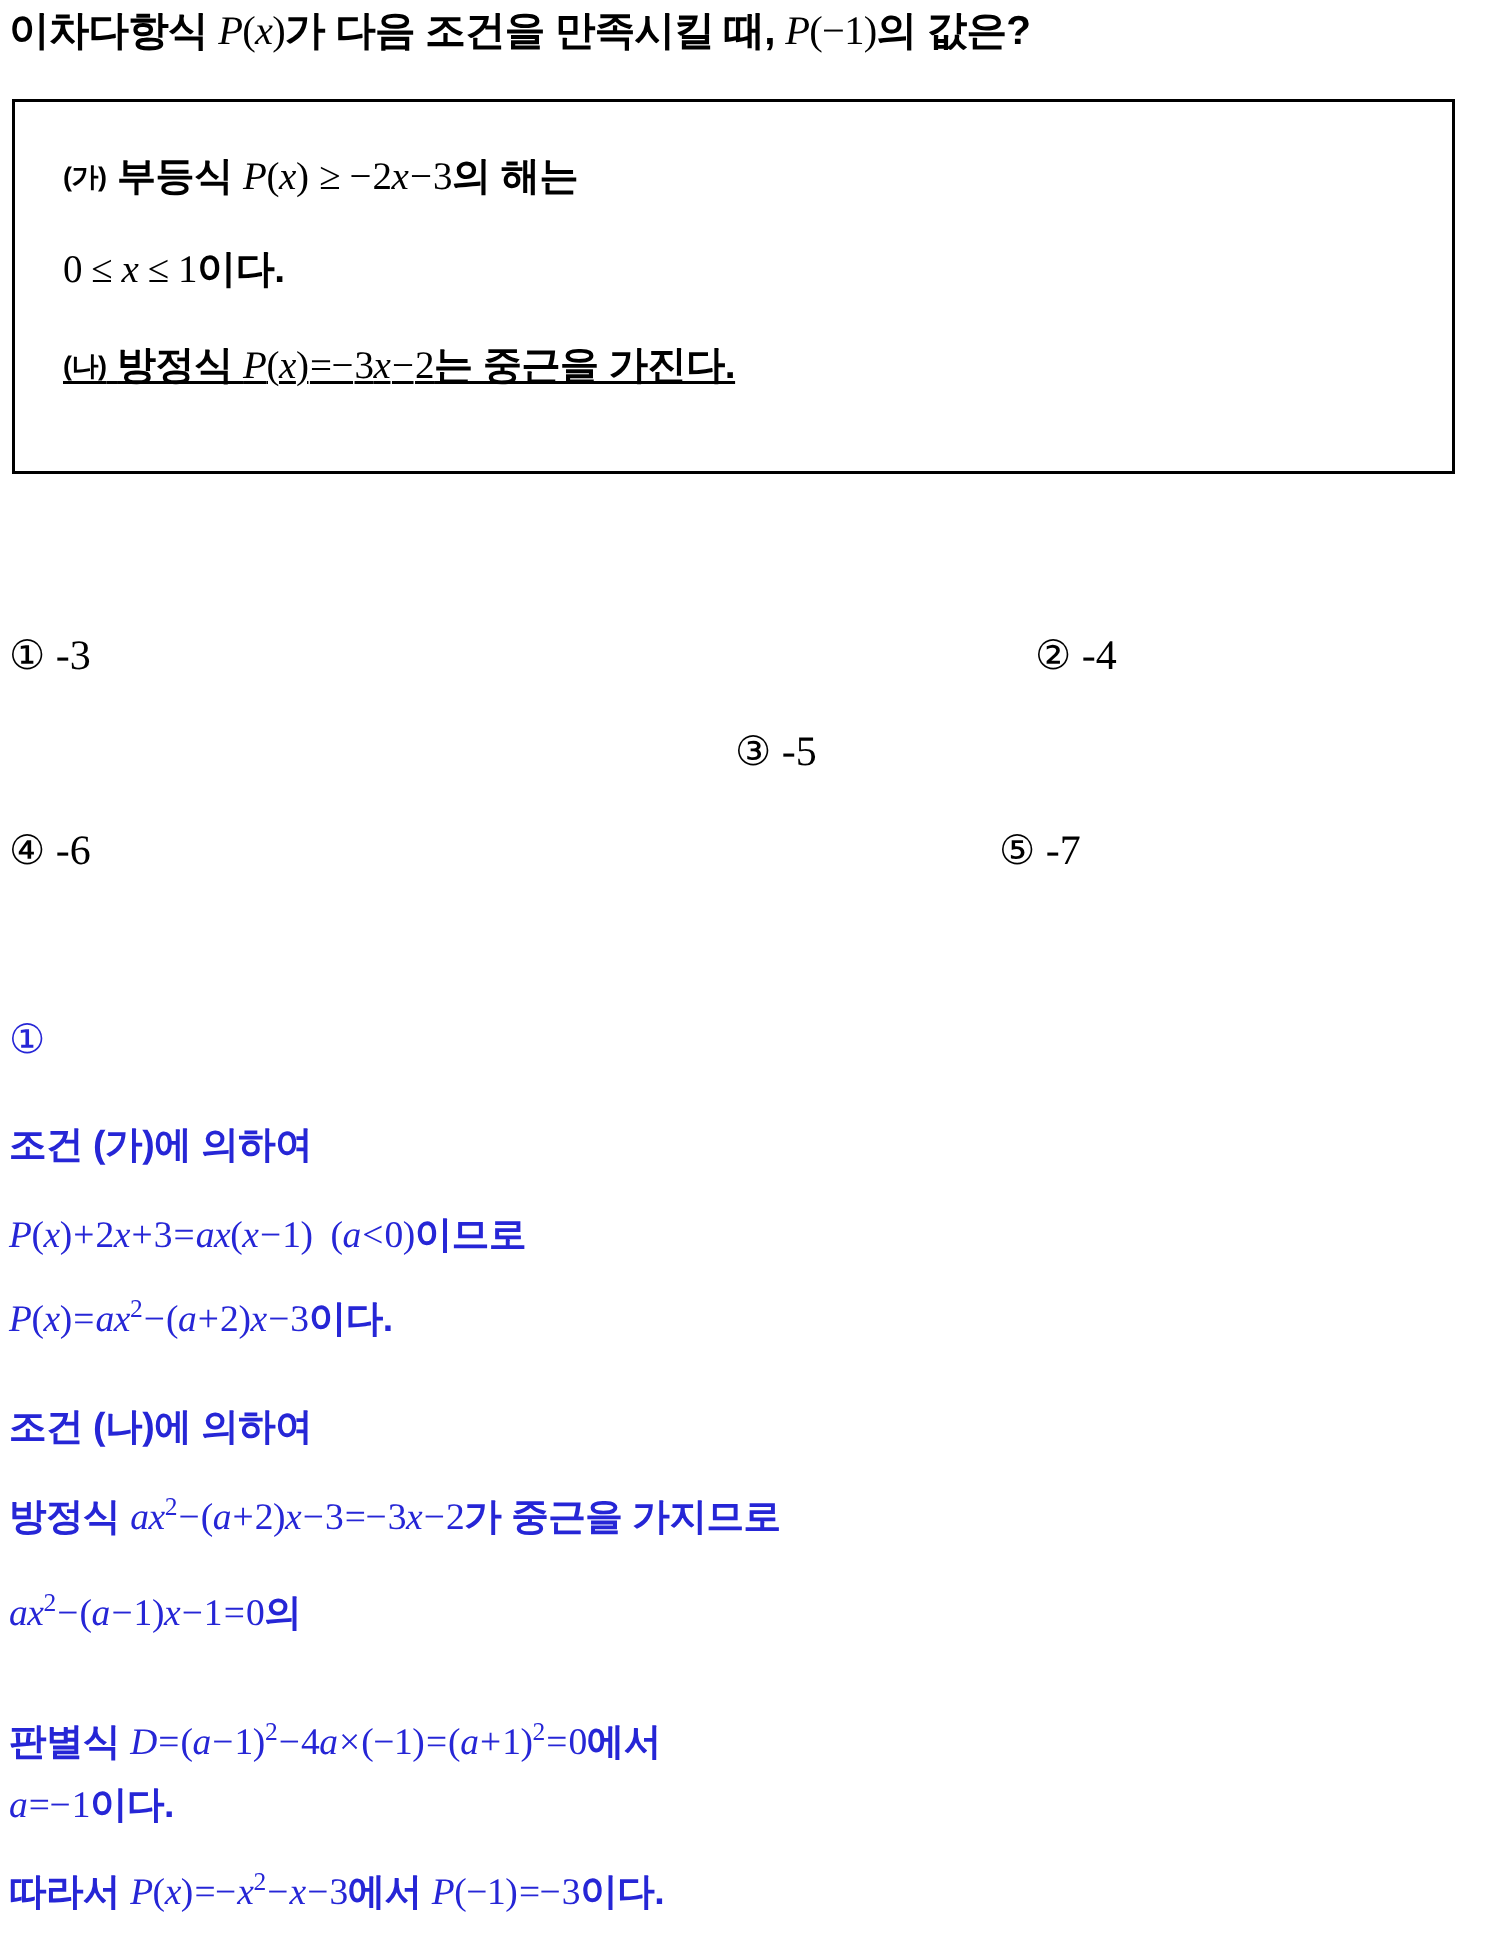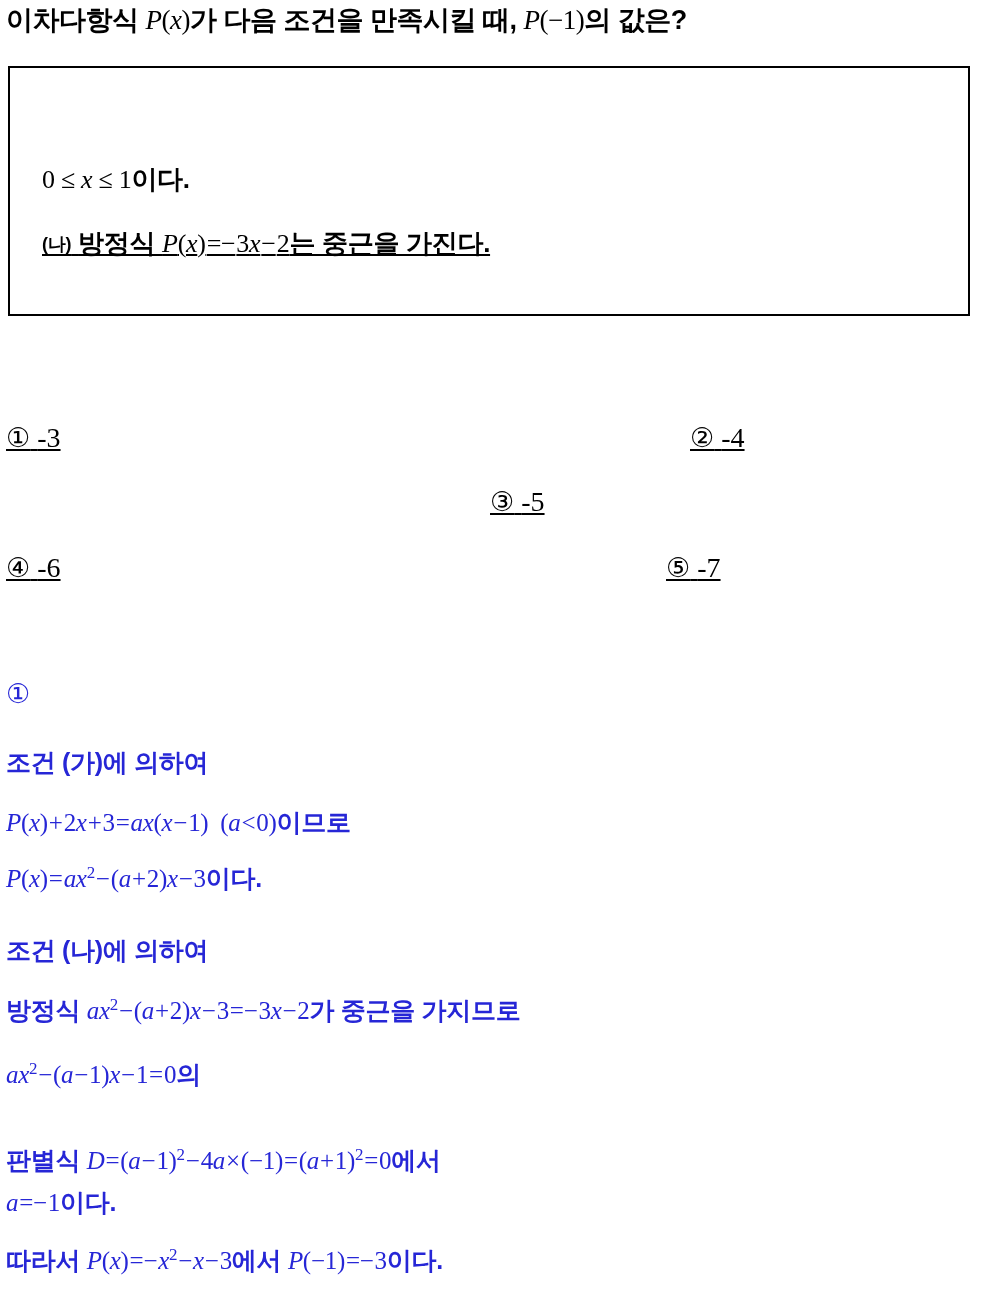--- a/index.html
+++ b/index.html
@@ -74,21 +74,20 @@
     font-family: "Liberation Sans", sans-serif;
     vertical-align: 2px;
   }
 
   
   .choice {
     position: absolute;
     font-size: 28px;
     font-family: "Liberation Serif", serif;
     white-space: nowrap;
-    text-decoration: underline;
   }
   .c1 { left: 6px;  top: 422px; }
   .c2 { left: 666px; top: 422px; margin-left: 24px; }
   .c3 { left: 490px; top: 486px; }
   .c4 { left: 6px;  top: 552px; }
   .c5 { left: 666px; top: 552px; }
   .circnum {
     font-family: "DejaVu Sans", sans-serif;
     font-size: 27px;
   }
@@ -135,20 +134,24 @@
 <body>
 
 <div class="page">
 
   <div class="stem">
     <span>이차다항식 </span><span class="mathit">P</span><span class="mathrm">(</span><span class="mathit">x</span><span class="mathrm">)</span><span>가 다음 조건을 만족시킬 때, </span><span class="mathit">P</span><span class="mathrm">(</span><span class="mathrm">−</span><span class="mathrm">1</span><span class="mathrm">)</span><span>의 값은?</span>
   </div>
 
   <div class="condbox">
 
+    <div class="cond-line cond-l1">
+      <span class="lbl">(가)</span>
+      <span>부등식 </span><span class="mathit">P</span><span class="mathrm">(</span><span class="mathit">x</span><span class="mathrm">)</span><span class="mathrm op"> ≥ −</span><span class="mathrm">2</span><span class="mathit">x</span><span class="mathrm op">−</span><span class="mathrm">3</span><span>의 해는</span>
+    </div>
 
     <div class="cond-line cond-l2">
       <span class="mathrm">0 ≤ </span><span class="mathit">x</span><span class="mathrm"> ≤ 1</span><span>이다.</span>
     </div>
 
     <div class="cond-line cond-l3">
       <span class="lbl">(나)</span>
       <span>방정식 </span><span class="mathit">P</span><span class="mathrm">(</span><span class="mathit">x</span><span class="mathrm">)</span><span class="mathrm op">=−</span><span class="mathrm">3</span><span class="mathit">x</span><span class="mathrm op">−</span><span class="mathrm">2</span><span>는 중근을 가진다.</span>
     </div>
 

